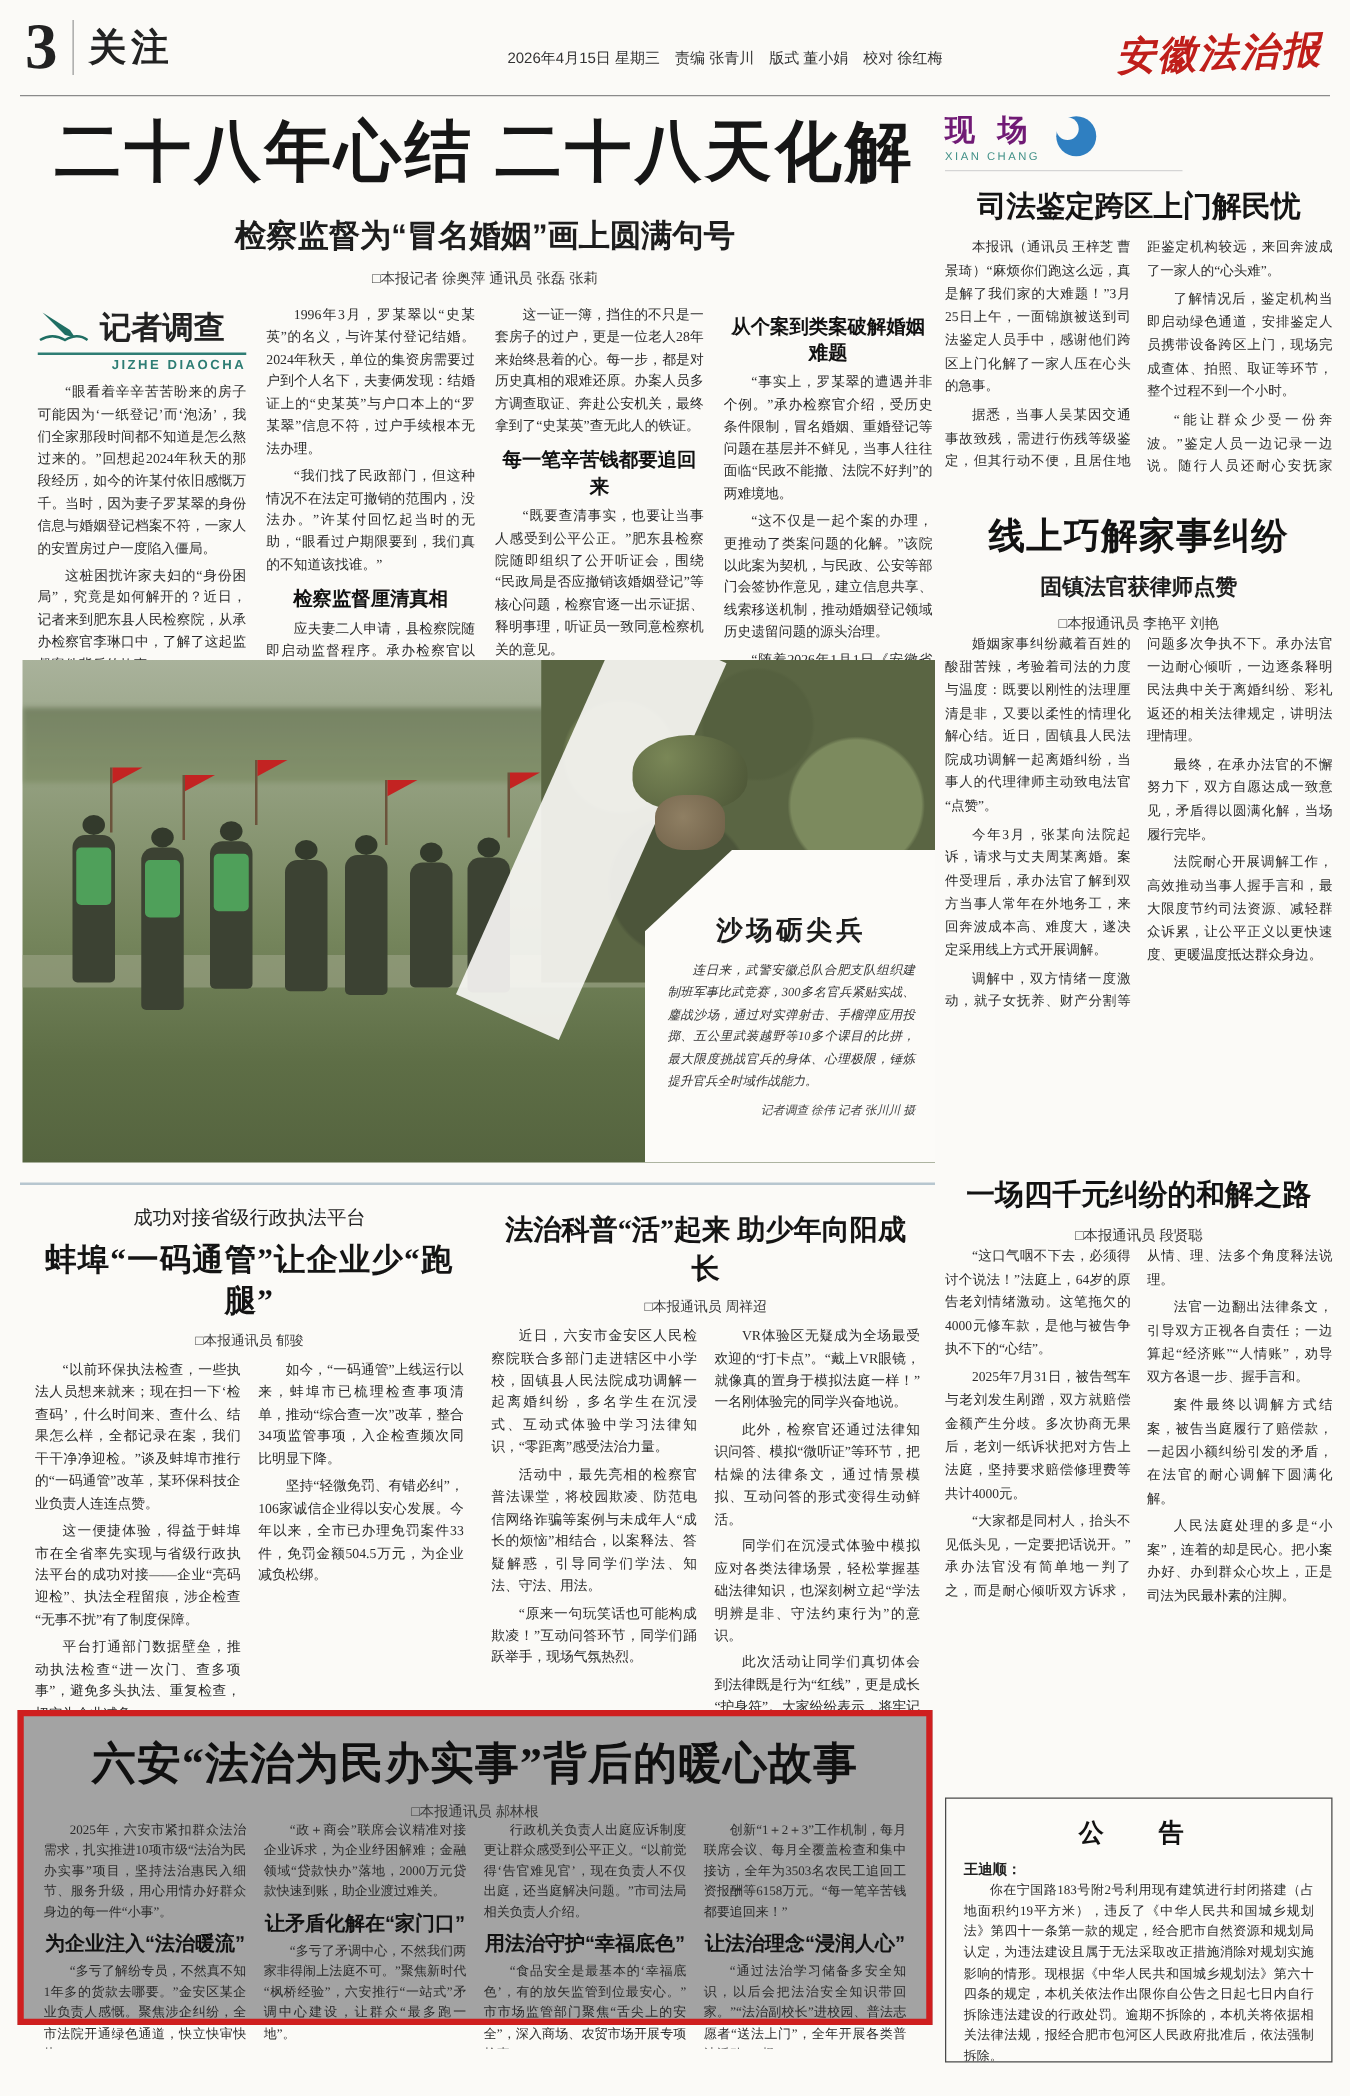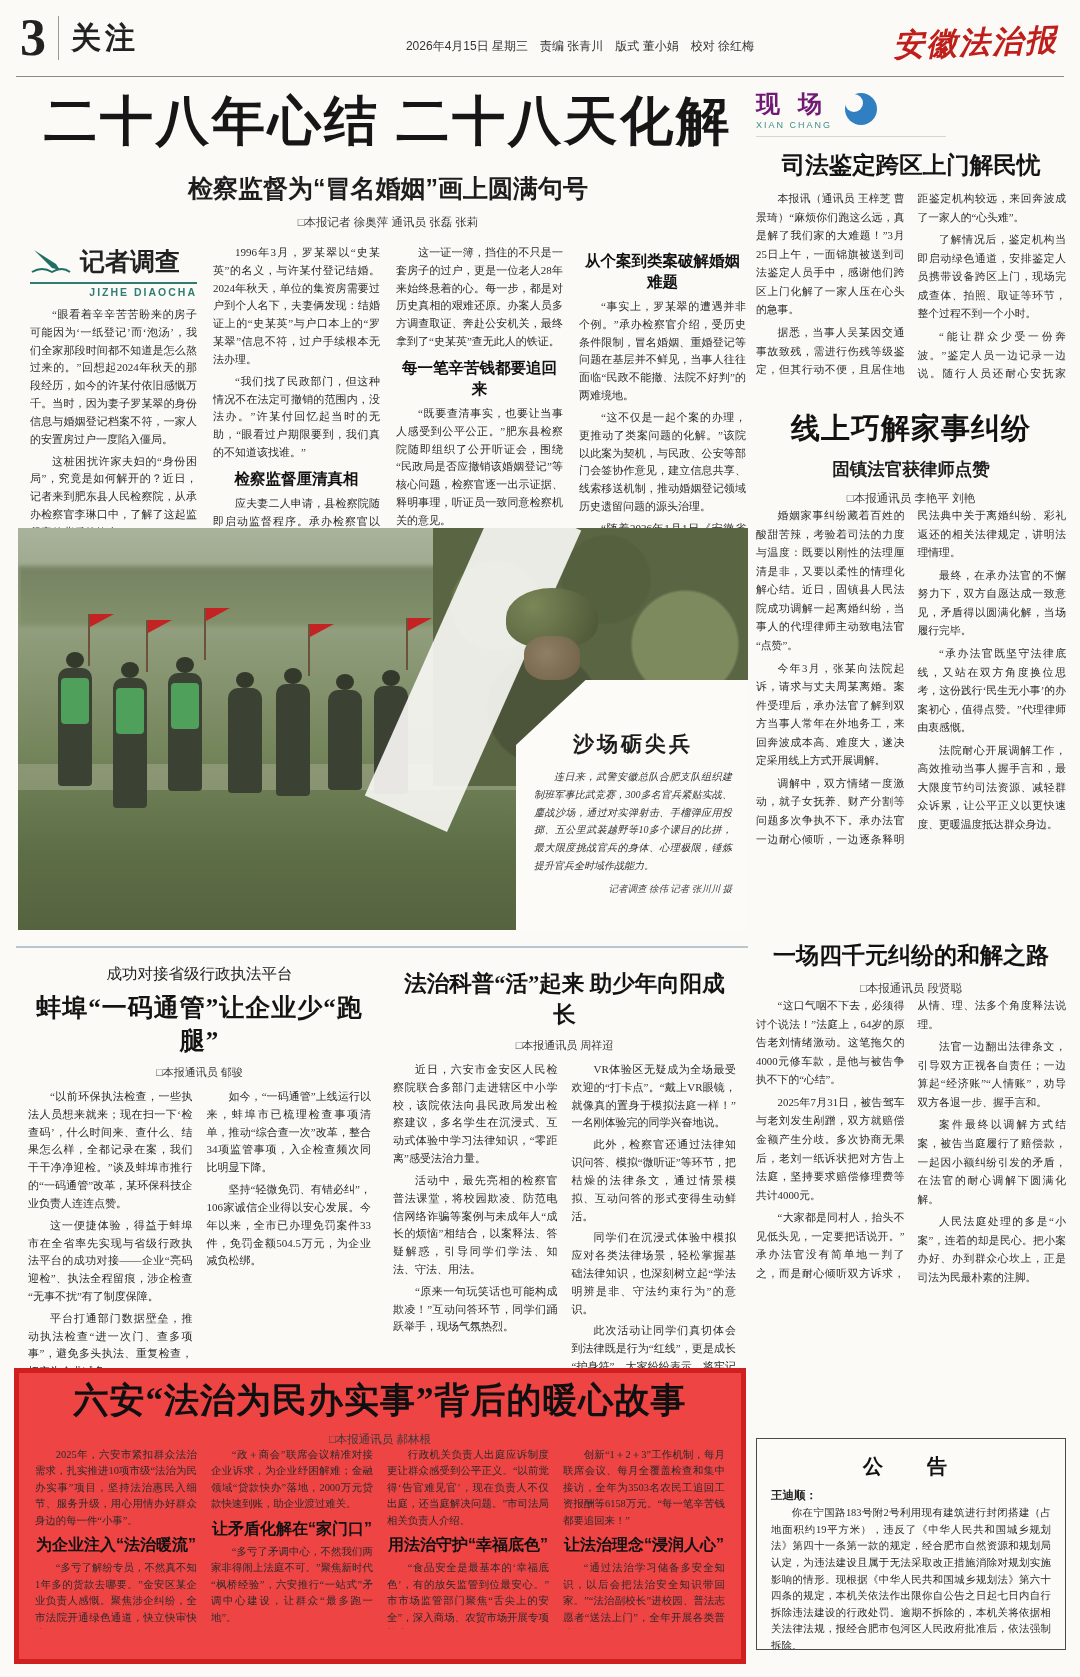--- a/index.html
+++ b/index.html
@@ -66,22 +66,22 @@
   .mid{position:absolute;left:16px;top:946px;width:732px;border-top:2px solid #b7c6cf;padding-top:14px;}
   .mid-wrap{display:flex;gap:22px;padding:0 12px;}
   .mid-art{flex:1;min-width:0;}
   .kicker{text-align:center;font-size:15.5px;font-family:"Liberation Sans",sans-serif;color:#222;margin:2px 0 6px;}
   .mid-title{margin:0;text-align:center;font-size:25px;font-weight:900;color:#141414;letter-spacing:1px;}
   .mid-title2{margin:6px 0 0;text-align:center;font-size:22.5px;font-weight:900;color:#141414;}
   .mid-byline{text-align:center;font-size:11px;color:#3a3a3a;margin:8px 0 8px;font-family:"Liberation Sans",sans-serif;}
   .twocol{display:flex;gap:14px;height:318px;overflow:hidden;}
   .twocol>div{flex:1;min-width:0;}
   
-  .redbox{position:absolute;left:14px;top:1368px;width:732px;height:296px;border:5px solid #cf1f1f;
-          background:#ef4444;box-sizing:border-box;padding:0 16px;}
+  .redbox{position:absolute;left:14px;top:1368px;width:732px;height:252px;border:5px solid #cf1f1f;
+          background:#a3a3a3;box-sizing:border-box;padding:10px 16px;}
   .redbox h1{margin:4px 0 0;text-align:center;font-size:35px;font-weight:900;letter-spacing:1px;color:#101010;}
   .redbox .byline{margin-top:8px;}
   .cols4s{display:flex;gap:14px;margin-top:0;height:182px;overflow:hidden;}
   .cols4s .col{flex:1;min-width:0;}
   .cols4s .t{font-size:10.4px;line-height:1.58;}
   .cols4s .h-sub{font-size:16px;margin:6px 0 4px;}
   
   .rail{position:absolute;left:756px;top:86px;width:310px;}
   .scene-head{display:flex;align-items:center;gap:10px;border-bottom:1px solid #d5d5d5;padding:2px 0 6px;width:190px;}
   .scene-badge{font-size:24px;font-weight:900;color:#701a75;letter-spacing:6px;}
@@ -208,21 +208,21 @@
             <p class="t">如今，“一码通管”上线运行以来，蚌埠市已梳理检查事项清单，推动“综合查一次”改革，整合34项监管事项，入企检查频次同比明显下降。</p>
             <p class="t">坚持“轻微免罚、有错必纠”，106家诚信企业得以安心发展。今年以来，全市已办理免罚案件33件，免罚金额504.5万元，为企业减负松绑。</p>
           </div>
         </div>
       </div>
       <div class="mid-art">
         <h2 class="mid-title2">法治科普“活”起来 助少年向阳成长</h2>
         <div class="mid-byline">□本报通讯员 周祥迢</div>
         <div class="twocol">
           <div>
-            <p class="t">近日，六安市金安区人民检察院联合多部门走进辖区中小学校，该院依法向县民政局发出检察建议，多名学生在沉浸式、互动式体验中学习法律知识，“零距离”感受法治力量。</p>
+            <p class="t">近日，六安市金安区人民检察院联合多部门走进辖区中小学校，固镇县人民法院成功调解一起离婚纠纷，多名学生在沉浸式、互动式体验中学习法律知识，“零距离”感受法治力量。</p>
             <p class="t">活动中，最先亮相的检察官普法课堂，将校园欺凌、防范电信网络诈骗等案例与未成年人“成长的烦恼”相结合，以案释法、答疑解惑，引导同学们学法、知法、守法、用法。</p>
             <p class="t">“原来一句玩笑话也可能构成欺凌！”互动问答环节，同学们踊跃举手，现场气氛热烈。</p>
           </div>
           <div>
             <p class="t">VR体验区无疑成为全场最受欢迎的“打卡点”。“戴上VR眼镜，就像真的置身于模拟法庭一样！”一名刚体验完的同学兴奋地说。</p>
             <p class="t">此外，检察官还通过法律知识问答、模拟“微听证”等环节，把枯燥的法律条文，通过情景模拟、互动问答的形式变得生动鲜活。</p>
             <p class="t">同学们在沉浸式体验中模拟应对各类法律场景，轻松掌握基础法律知识，也深刻树立起“学法明辨是非、守法约束行为”的意识。</p>
             <p class="t">此次活动让同学们真切体会到法律既是行为“红线”，更是成长“护身符”。大家纷纷表示，将牢记所学，争做懂法守法的新时代好少年。</p>
           </div>
         </div>
@@ -282,21 +282,20 @@
     </div>
 
     <h2 class="fam-title">线上巧解家事纠纷</h2>
     <div class="fam-sub">固镇法官获律师点赞</div>
     <div class="byline">□本报通讯员 李艳平 刘艳</div>
     <div class="rail-body family-body">
       <p class="t">婚姻家事纠纷藏着百姓的酸甜苦辣，考验着司法的力度与温度：既要以刚性的法理厘清是非，又要以柔性的情理化解心结。近日，固镇县人民法院成功调解一起离婚纠纷，当事人的代理律师主动致电法官“点赞”。</p>
       <p class="t">今年3月，张某向法院起诉，请求与丈夫周某离婚。案件受理后，承办法官了解到双方当事人常年在外地务工，来回奔波成本高、难度大，遂决定采用线上方式开展调解。</p>
       <p class="t">调解中，双方情绪一度激动，就子女抚养、财产分割等问题多次争执不下。承办法官一边耐心倾听，一边逐条释明民法典中关于离婚纠纷、彩礼返还的相关法律规定，讲明法理情理。</p>
       <p class="t">最终，在承办法官的不懈努力下，双方自愿达成一致意见，矛盾得以圆满化解，当场履行完毕。</p>
-      <p class="t">“承办法官既坚守法律底线，又站在双方角度换位思考，这份践行‘民生无小事’的办案初心，值得点赞。”代理律师由衷感慨。</p>
       <p class="t">法院耐心开展调解工作，高效推动当事人握手言和，最大限度节约司法资源、减轻群众诉累，让公平正义以更快速度、更暖温度抵达群众身边。</p>
     </div>
 
     <h2 class="disp-title">一场四千元纠纷的和解之路</h2>
     <div class="byline">□本报通讯员 段贤聪</div>
     <div class="rail-body dispute-body">
       <p class="t">“这口气咽不下去，必须得讨个说法！”法庭上，64岁的原告老刘情绪激动。这笔拖欠的4000元修车款，是他与被告争执不下的“心结”。</p>
       <p class="t">2025年7月31日，被告驾车与老刘发生剐蹭，双方就赔偿金额产生分歧。多次协商无果后，老刘一纸诉状把对方告上法庭，坚持要求赔偿修理费等共计4000元。</p>
       <p class="t">“大家都是同村人，抬头不见低头见，一定要把话说开。”承办法官没有简单地一判了之，而是耐心倾听双方诉求，从情、理、法多个角度释法说理。</p>
       <p class="t">法官一边翻出法律条文，引导双方正视各自责任；一边算起“经济账”“人情账”，劝导双方各退一步、握手言和。</p>

